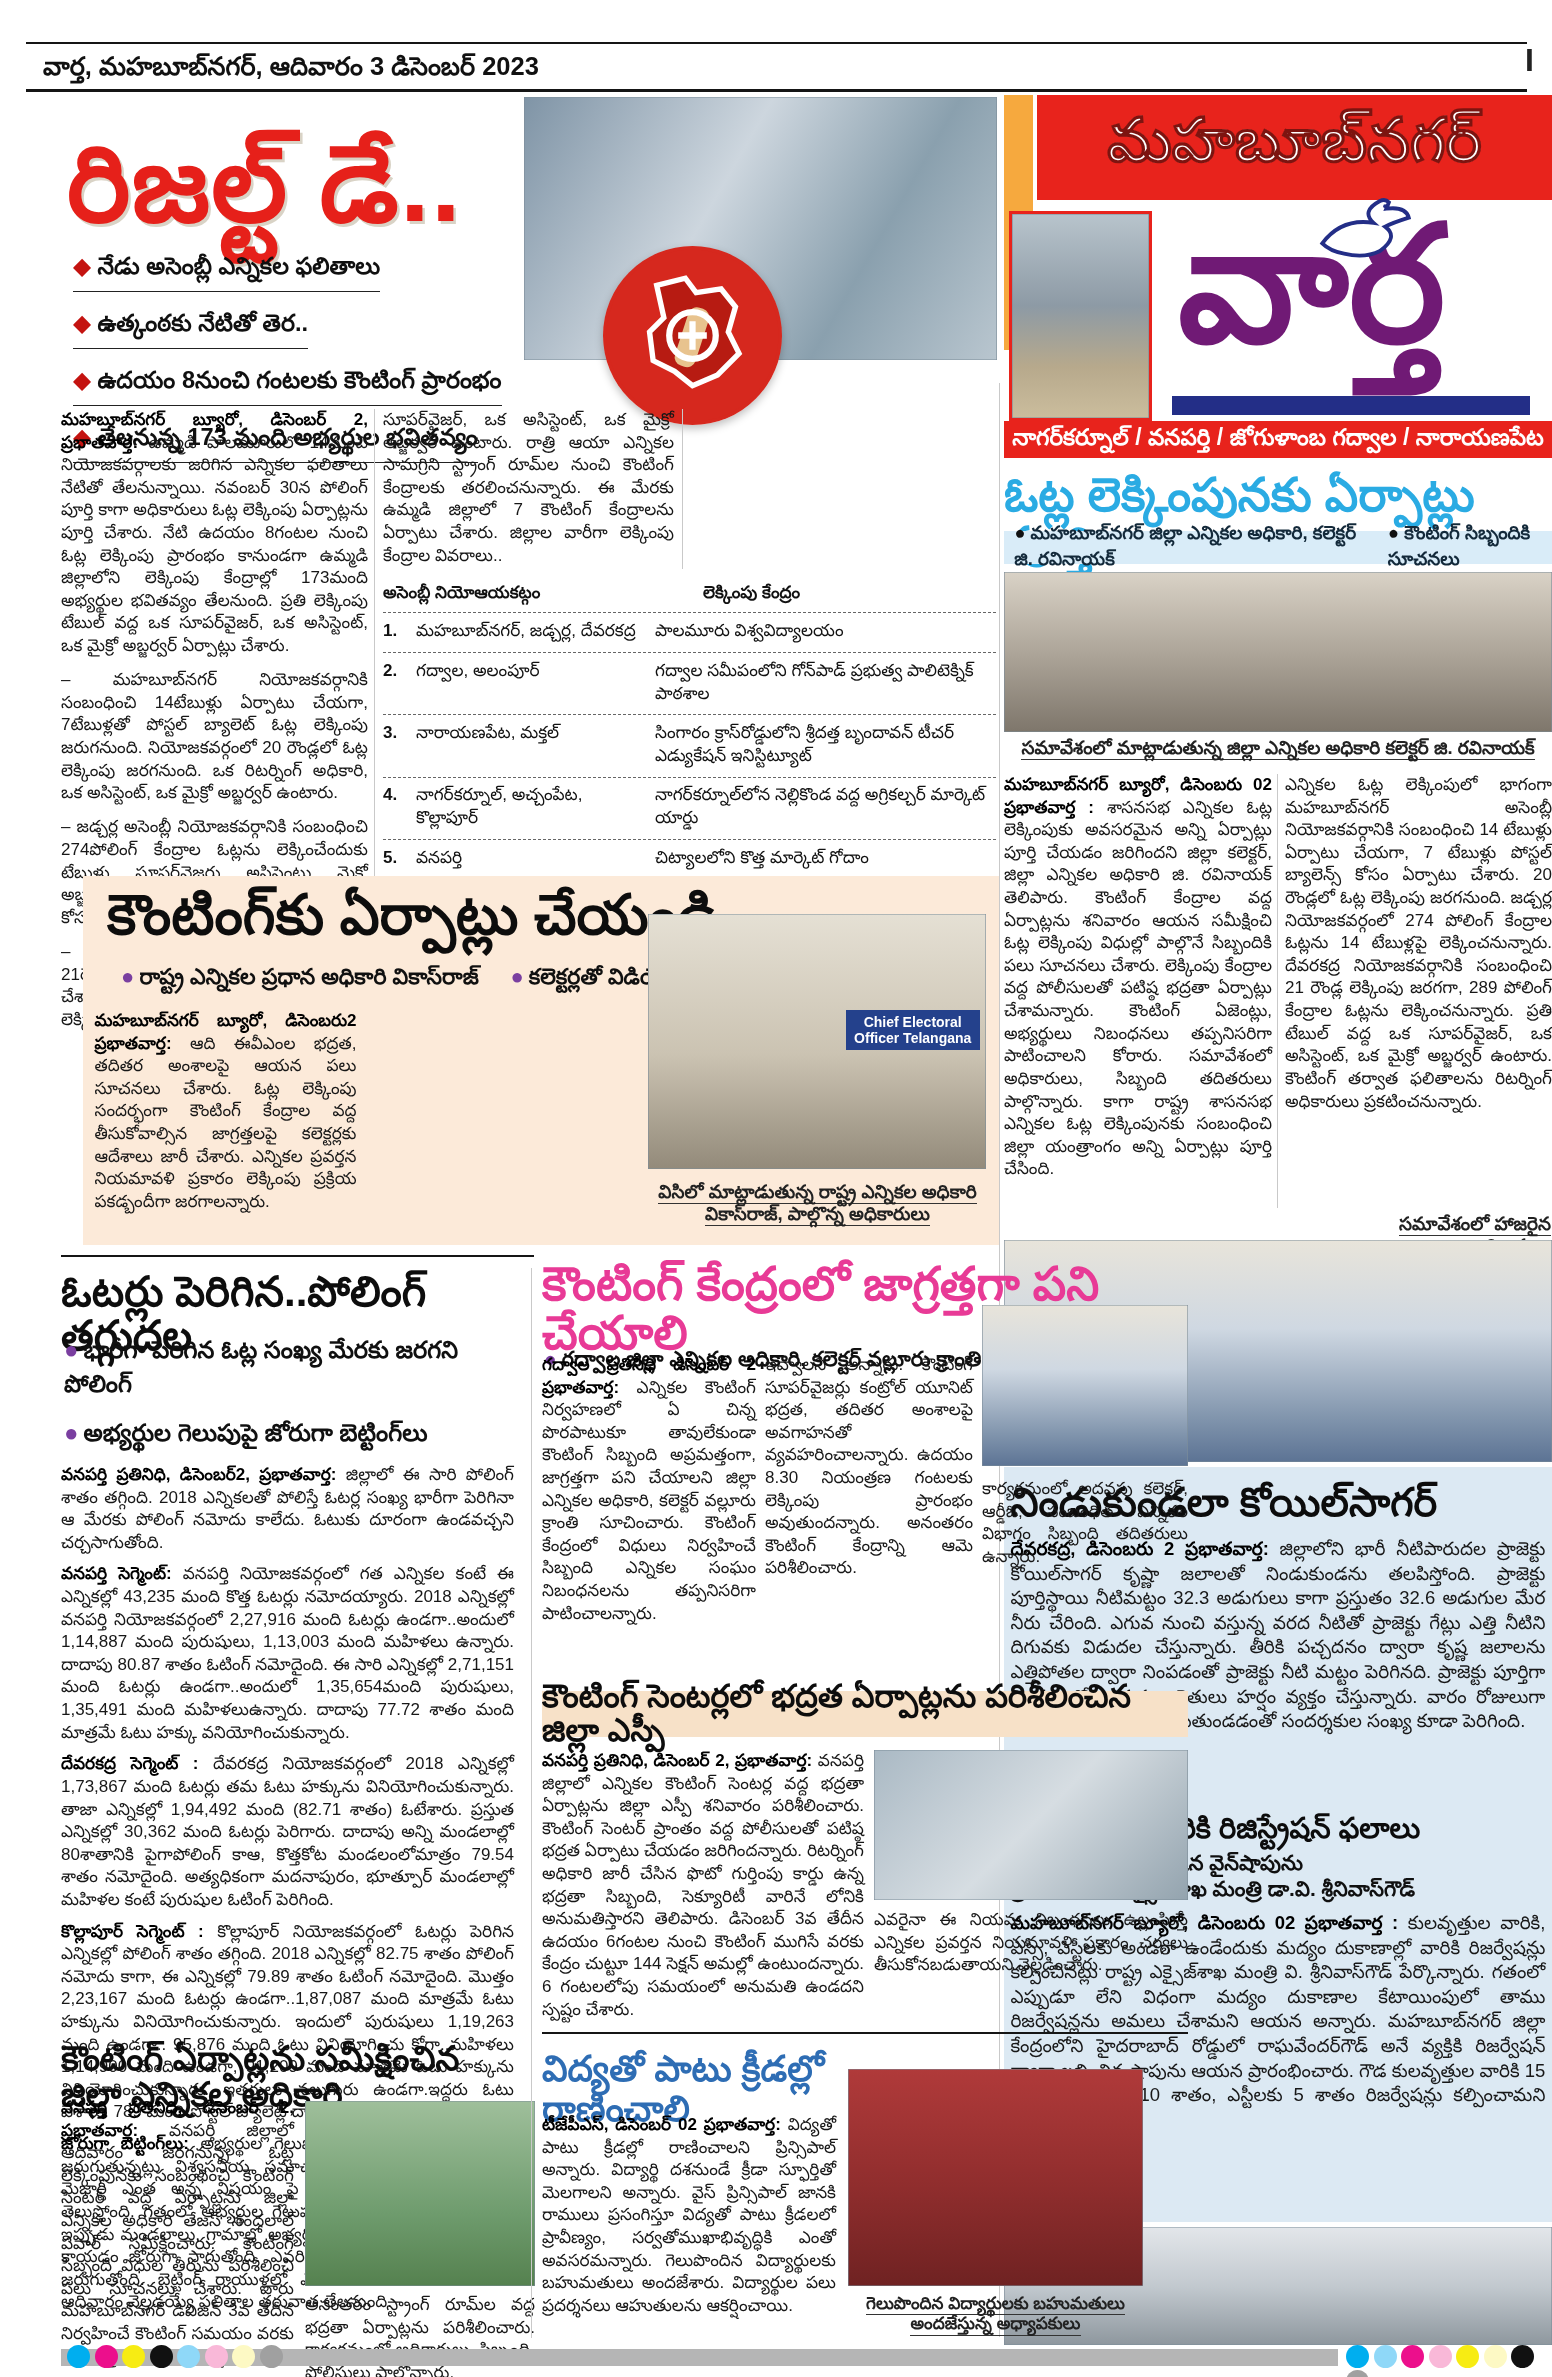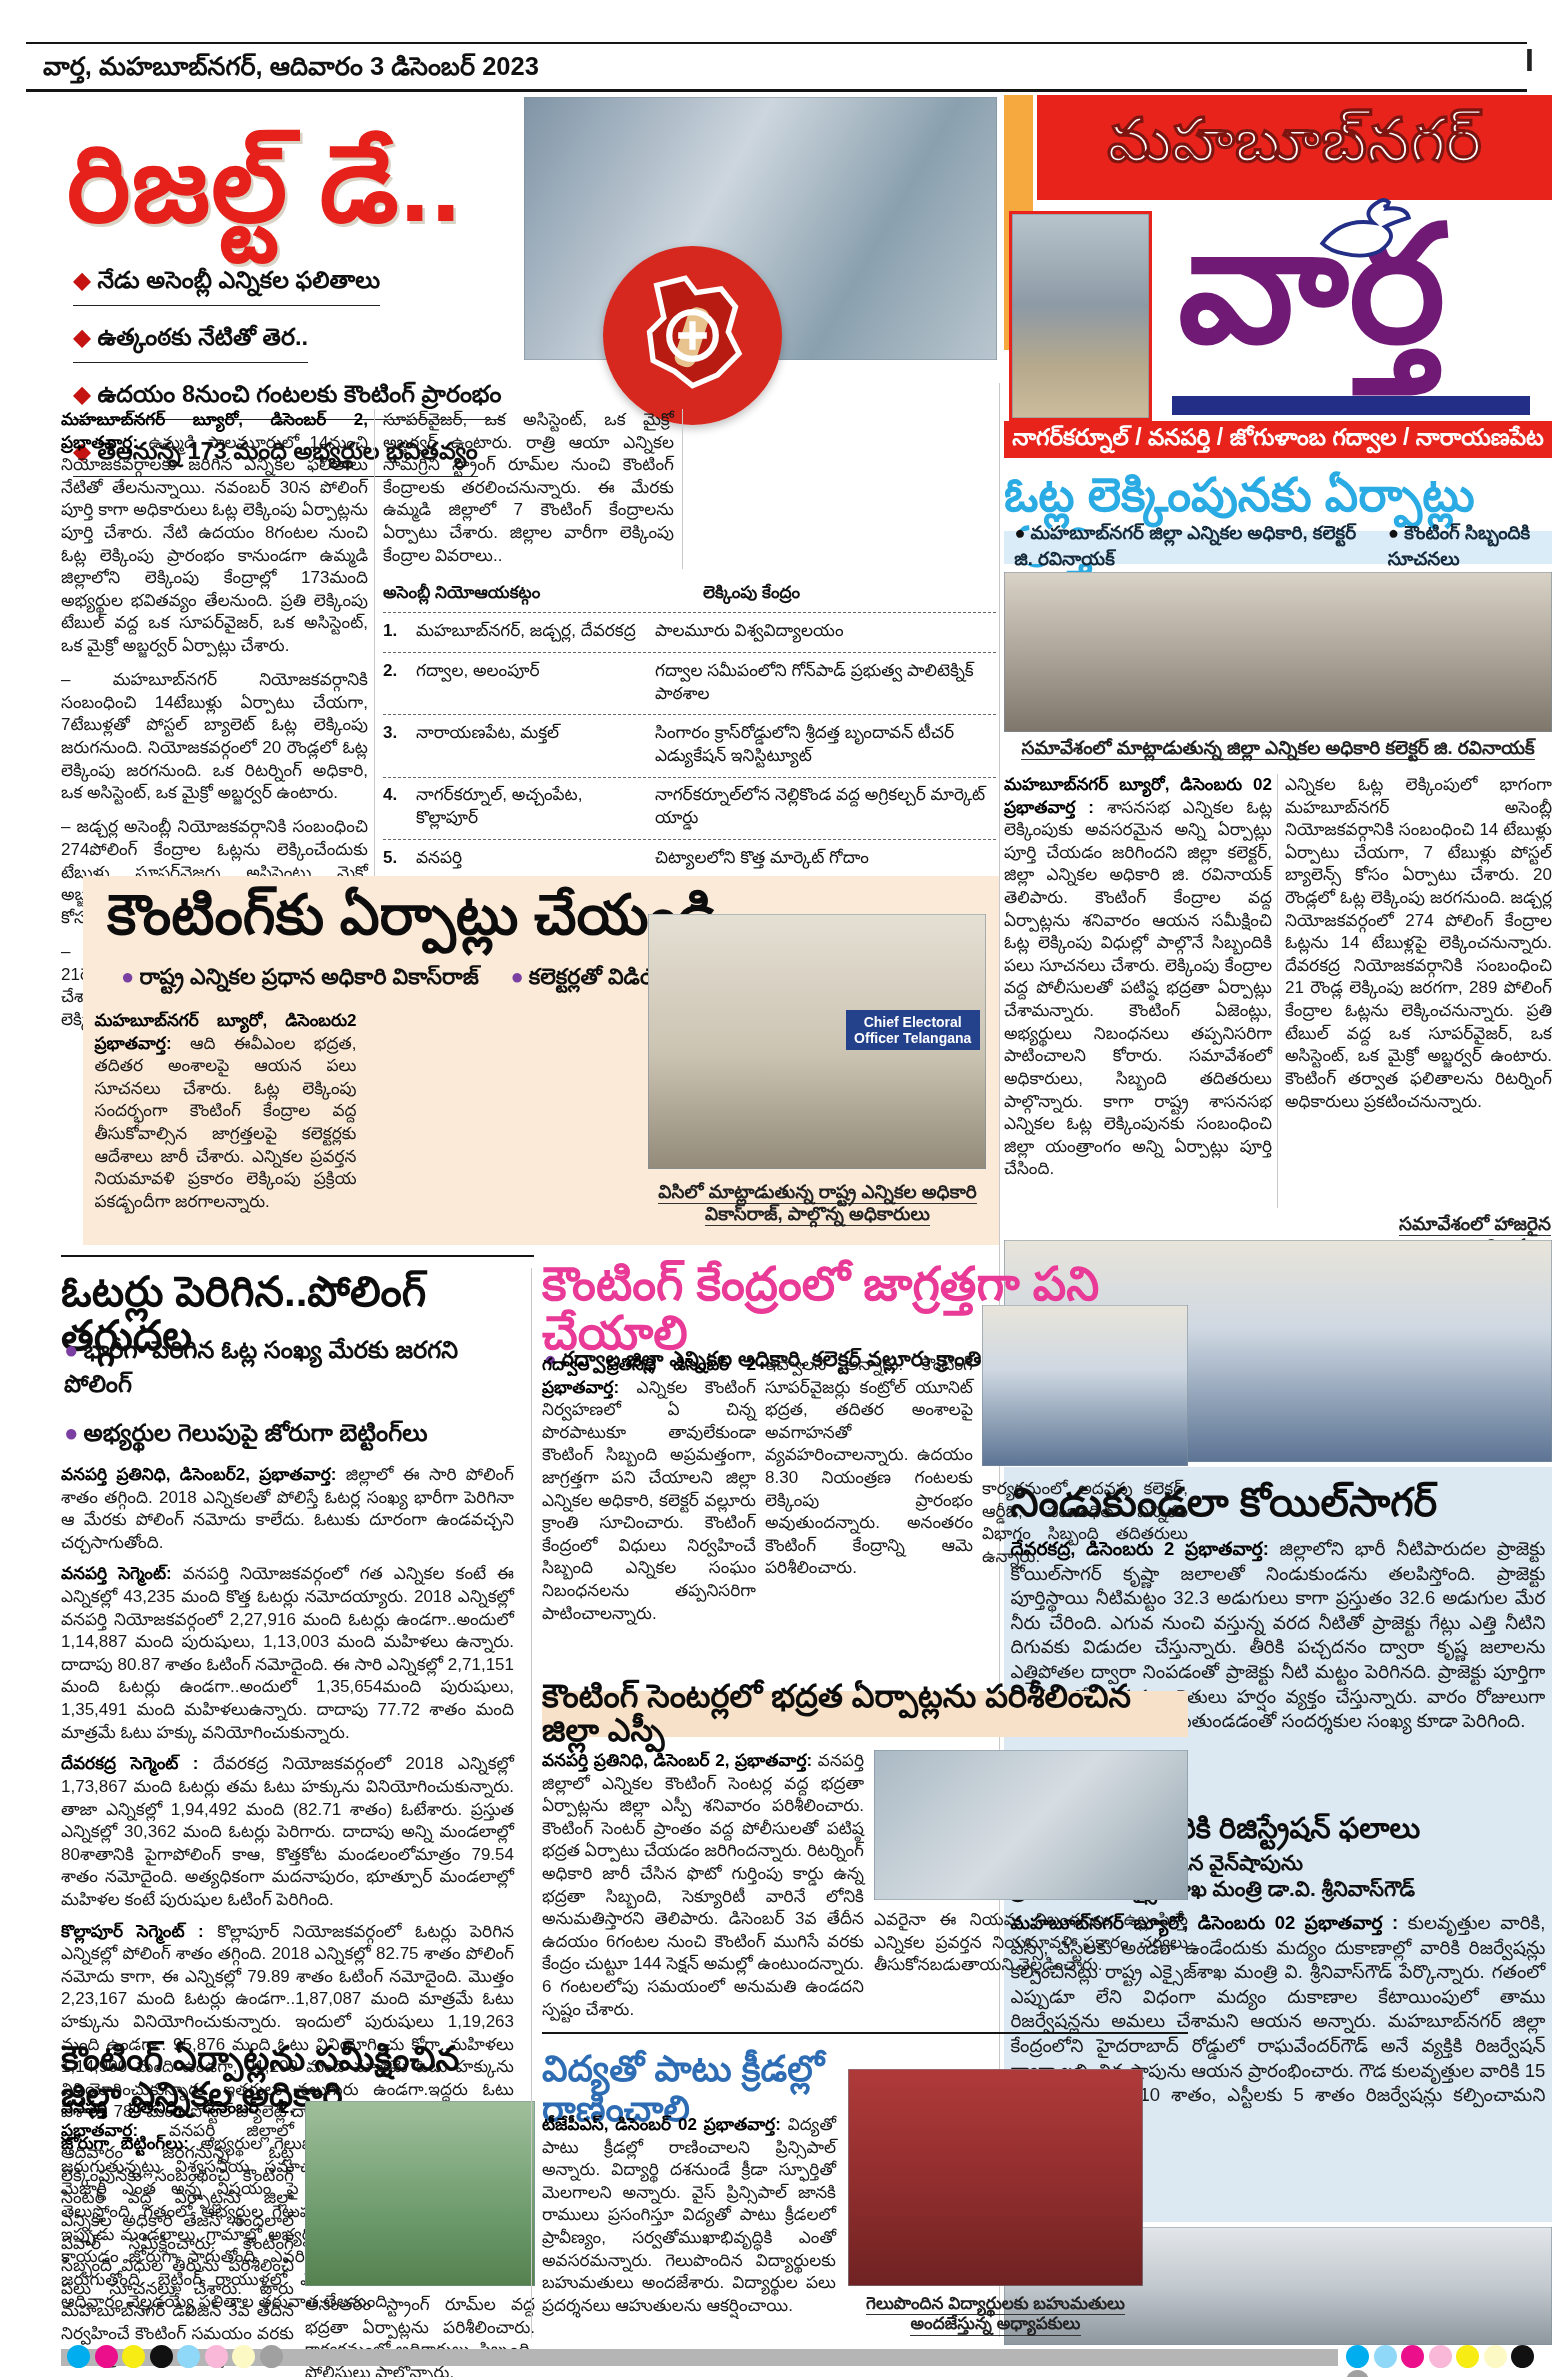--- a/index.html
+++ b/index.html
@@ -85,21 +85,21 @@
 <div class="page">
 
   <div class="abs rule" style="left:25.5px;top:42px;width:1501px;height:1.9px;"></div>
   <div class="abs dateline" style="left:43px;top:52px;">వార్త, మహబూబ్‌నగర్, ఆదివారం 3 డిసెంబర్ 2023</div>
   <div class="abs pagemark" style="left:1525px;top:42px;">I</div>
   <div class="abs rule" style="left:25.5px;top:89px;width:1501px;height:2.6px;"></div>
 
   <div class="abs photo queue" style="left:524px;top:97px;width:473px;height:263px;"></div>
   <div class="abs h-lead" style="left:67px;top:131px;width:485px;">రిజల్ట్ డే..</div>
 
-  <div class="abs" style="left:73px;top:266px;width:485px;">
+  <div class="abs" style="left:73px;top:252px;width:485px;">
     <div><span class="lead-bullet"><span class="dm">◆</span><span>నేడు అసెంబ్లీ ఎన్నికల ఫలితాలు</span></span></div>
     <div><span class="lead-bullet"><span class="dm">◆</span><span>ఉత్కంఠకు నేటితో తెర..</span></span></div>
     <div><span class="lead-bullet"><span class="dm">◆</span><span>ఉదయం 8నుంచి గంటలకు కౌంటింగ్ ప్రారంభం</span></span></div>
     <div><span class="lead-bullet"><span class="dm">◆</span><span>తేలనున్న 173 మంది అభ్యర్థుల భవితవ్యం</span></span></div>
   </div>
 
   <div class="abs badge" style="left:603px;top:246px;width:179px;height:179px;">
     <svg width="179" height="179" viewBox="0 0 100 100">
       <circle cx="50" cy="50" r="48" fill="#d6281e"></circle>
       <path d="M30 22 L46 18 L52 26 L66 24 L74 34 L70 48 L76 60 L64 72 L50 78 L40 70 L28 64 L26 48 L34 40 Z" fill="#b71b12" stroke="#ffffff" stroke-width="3"></path>

